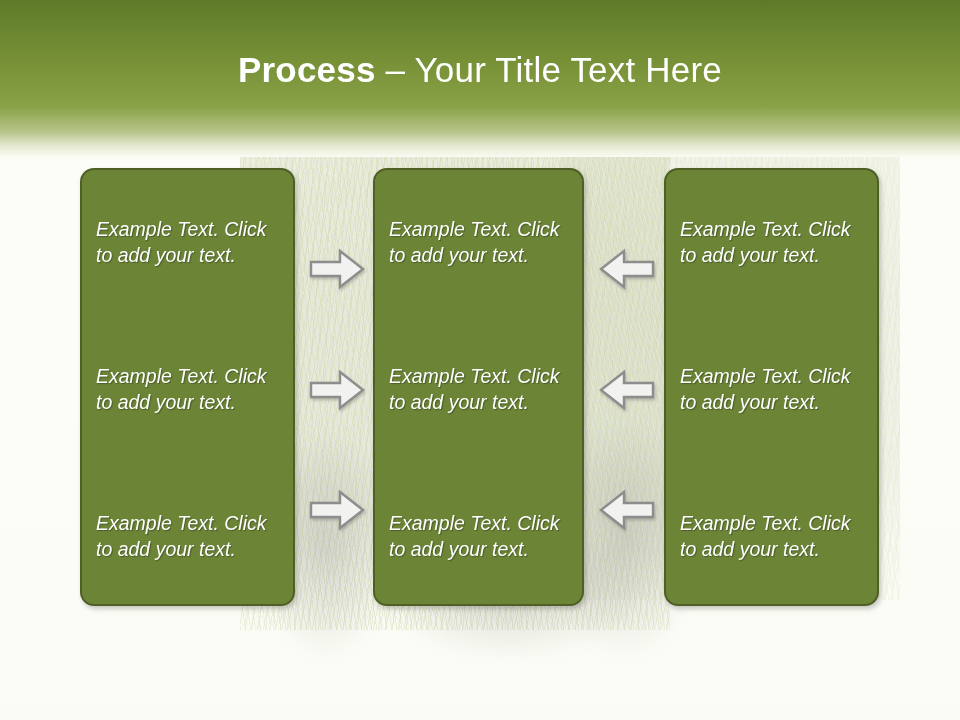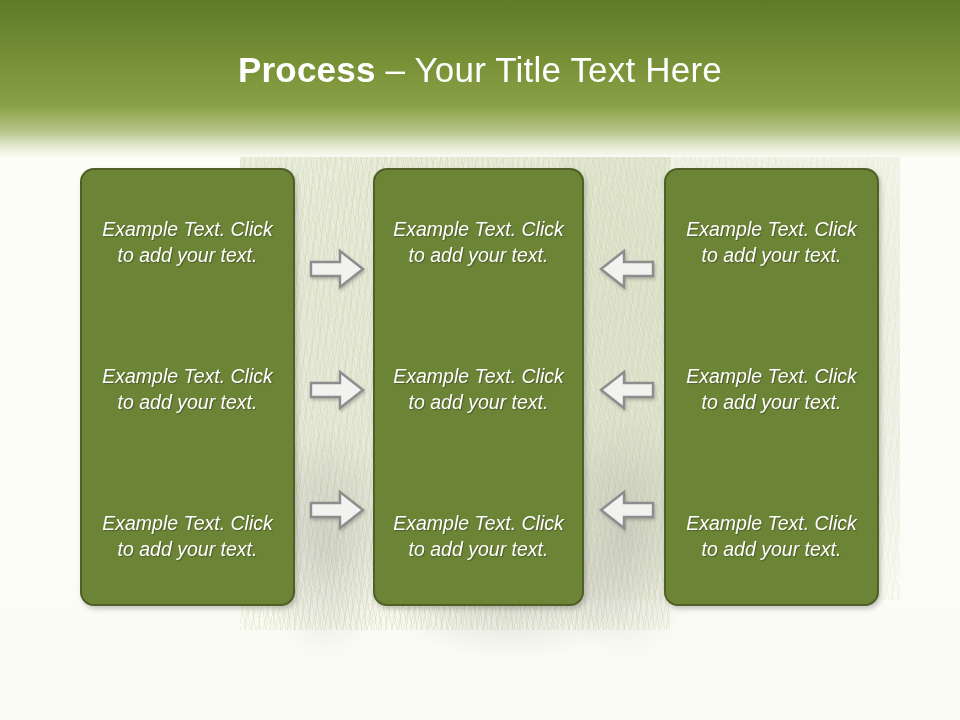--- a/index.html
+++ b/index.html
@@ -90,21 +90,20 @@
     display:flex;
     flex-direction:column;
     justify-content:space-between;
     padding:46px 14px 42px 14px;
   }
   .pbox .ptext {
     color:#ffffff;
     font-style:italic;
     font-size:19.5px;
     line-height:26px;
-    text-align:center;
     text-shadow: 1px 1px 1px rgba(40,45,25,.45);
     white-space:pre-line;
   }
 
   #box1 { left:80px;  top:168px; width:215px; height:438px; }
   #box2 { left:373px; top:168px; width:211px; height:438px; }
   #box3 { left:664px; top:168px; width:215px; height:438px; }
 
   
   .arrow {

